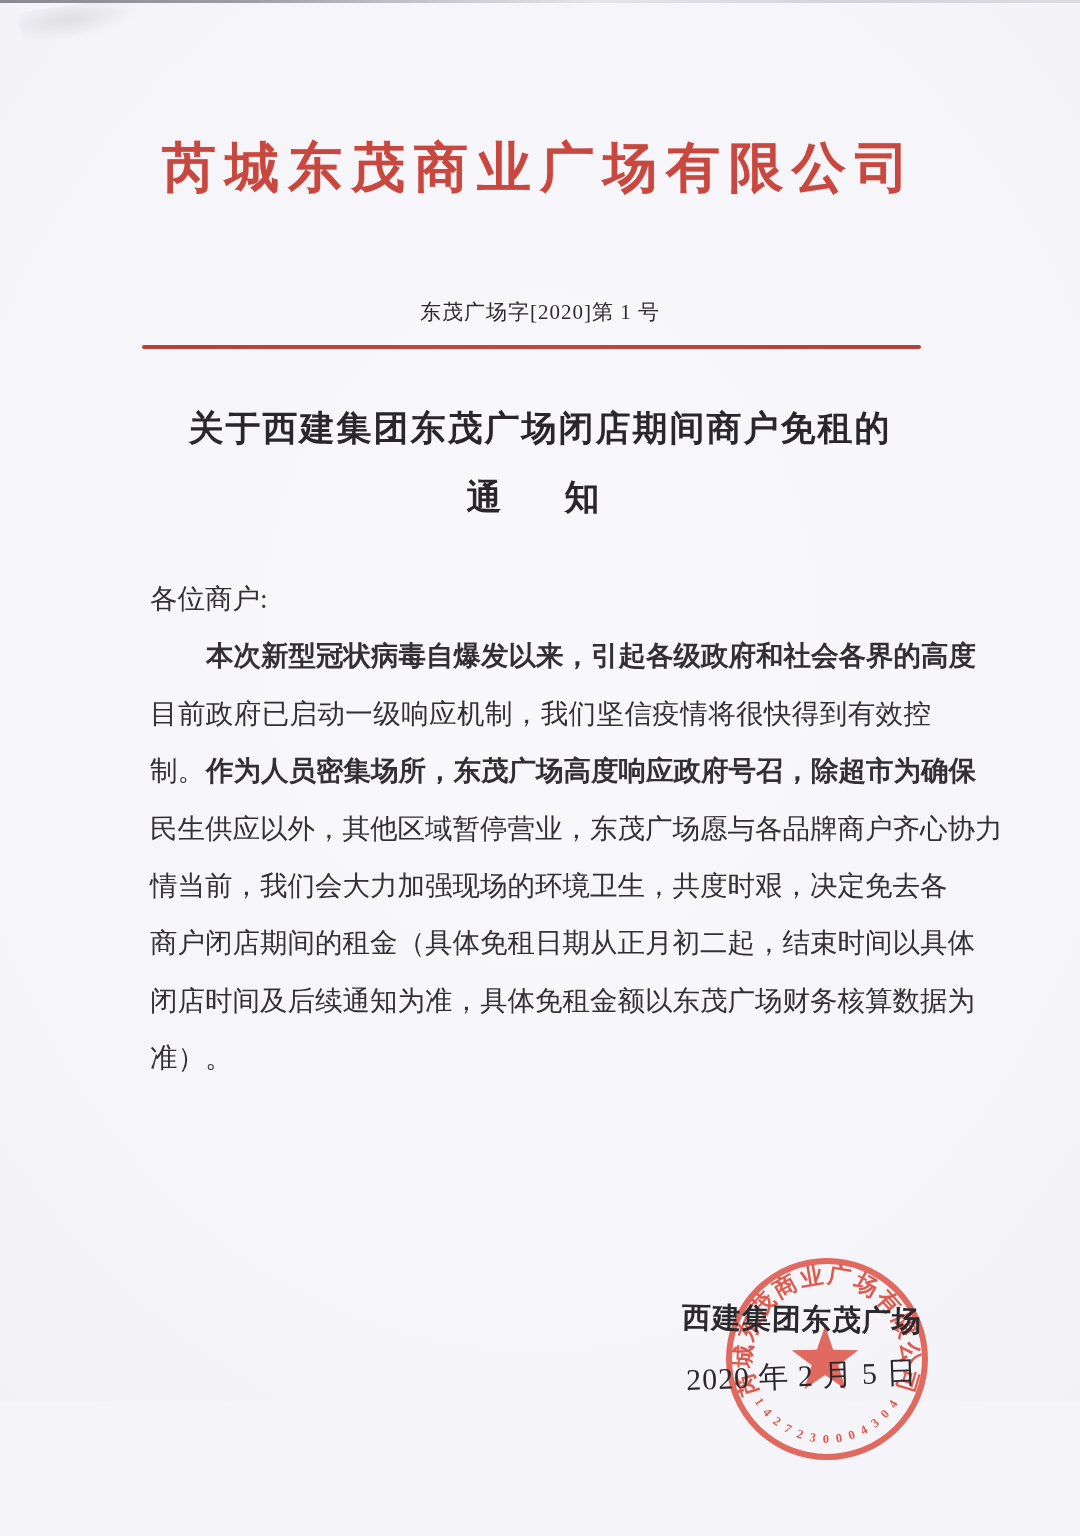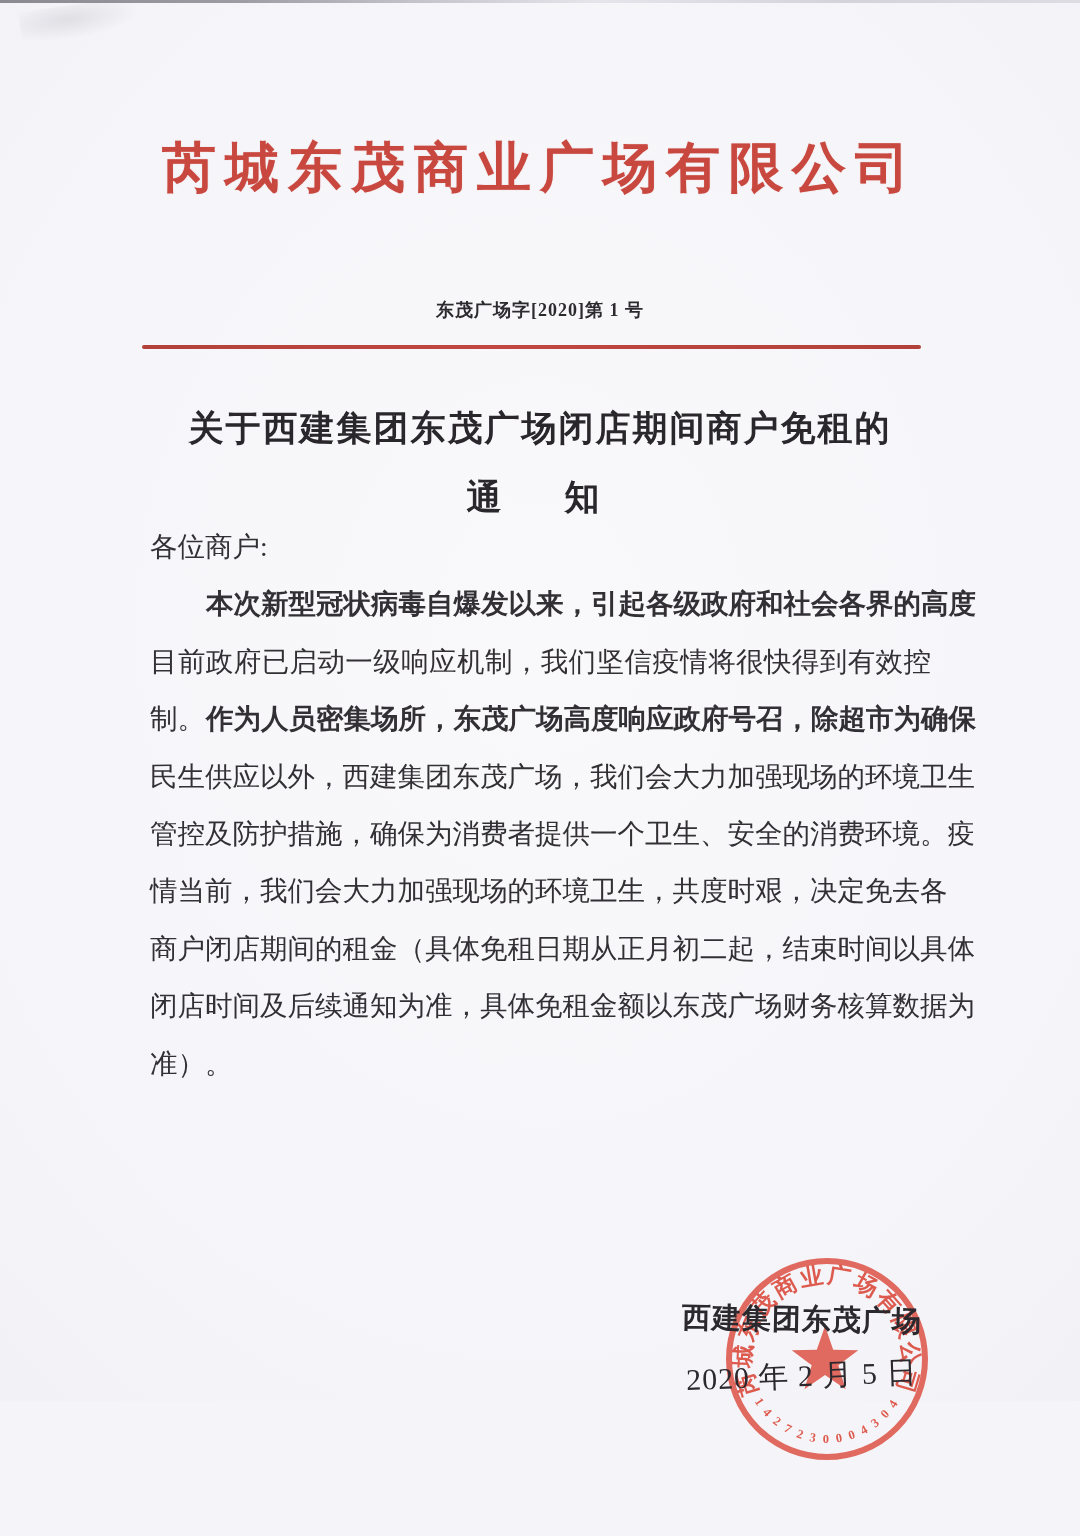--- a/index.html
+++ b/index.html
@@ -29,21 +29,21 @@
     position: absolute; top: 132px; left: 0; width: 100%;
     text-align: center;
     font-size: 54px; font-weight: bold;
     letter-spacing: 9px;
     color: #c8473e;
     text-shadow: 0 0 1px rgba(200,71,62,.4);
   }
   .doc-no {
     position: absolute; top: 298px; left: 0; width: 100%;
     text-align: center;
-    font-size: 18px; font-weight: bold;
+    font-size: 21px; font-weight: normal;
     color: #2c2a2e;
     letter-spacing: 1px;
   }
   .divider {
     position: absolute; top: 345px; left: 142px; width: 779px; height: 4px;
     background: linear-gradient(90deg, #b2413b, #c04840 45%, #b2413b);
     border-radius: 2px;
   }
   .title-1 {
     position: absolute; top: 405px; left: 0; width: 100%;
@@ -54,21 +54,21 @@
   }
   .title-2 {
     position: absolute; top: 466px; left: 0; width: 100%;
     text-align: center;
     font-size: 35px; font-weight: bold;
     color: #29272b;
     letter-spacing: 14px;
     margin-top: 8px;
   }
   .letter-body {
-    position: absolute; top: 518px; left: 150px; width: 781px;
+    position: absolute; top: 570px; left: 150px; width: 781px;
     color: #323034;
   }
   .line {
     height: 57.4px;
     line-height: 57.4px;
     font-size: 27.5px;
     white-space: nowrap;
     text-align: justify;
     text-align-last: justify;
   }
@@ -111,22 +111,21 @@
   <div class="divider"></div>
 
   <div class="title-1">关于西建集团东茂广场闭店期间商户免租的</div>
   <div class="title-2">通　知</div>
 
   <div class="letter-body" id="letter-body">
       <div class="line last">各位商户:</div>
       <div class="line indent">本次新型冠状病毒自爆发以来，引起各级政府和社会各界的高度</div>
       <div class="line last">目前政府已启动一级响应机制，我们坚信疫情将很快得到有效控制。</div>
       <div class="line indent">作为人员密集场所，东茂广场高度响应政府号召，除超市为确保</div>
-      <div class="line">民生供应以外，西建集团东茂广场，我们会大力加强现场的环境卫生</div>
-      <div class="line">管控及防护措施，确保为消费者提供一个卫生、安全的消费环境。疫</div>
+      <div class="line">民生供应以外，其他区域暂停营业，东茂广场愿与各品牌商户齐心协力</div>
       <div class="line">情当前，我们会大力加强现场的环境卫生，共度时艰，决定免去各</div>
       <div class="line">商户闭店期间的租金（具体免租日期从正月初二起，结束时间以具体</div>
       <div class="line">闭店时间及后续通知为准，具体免租金额以东茂广场财务核算数据为</div>
       <div class="line last">准）。</div>
     </div>
 
   <div class="signature">西建集团东茂广场</div>
   <div class="sign-date">2020 年 2 月 5 日</div>
 
   <svg class="stamp" viewBox="0 0 266 266">

